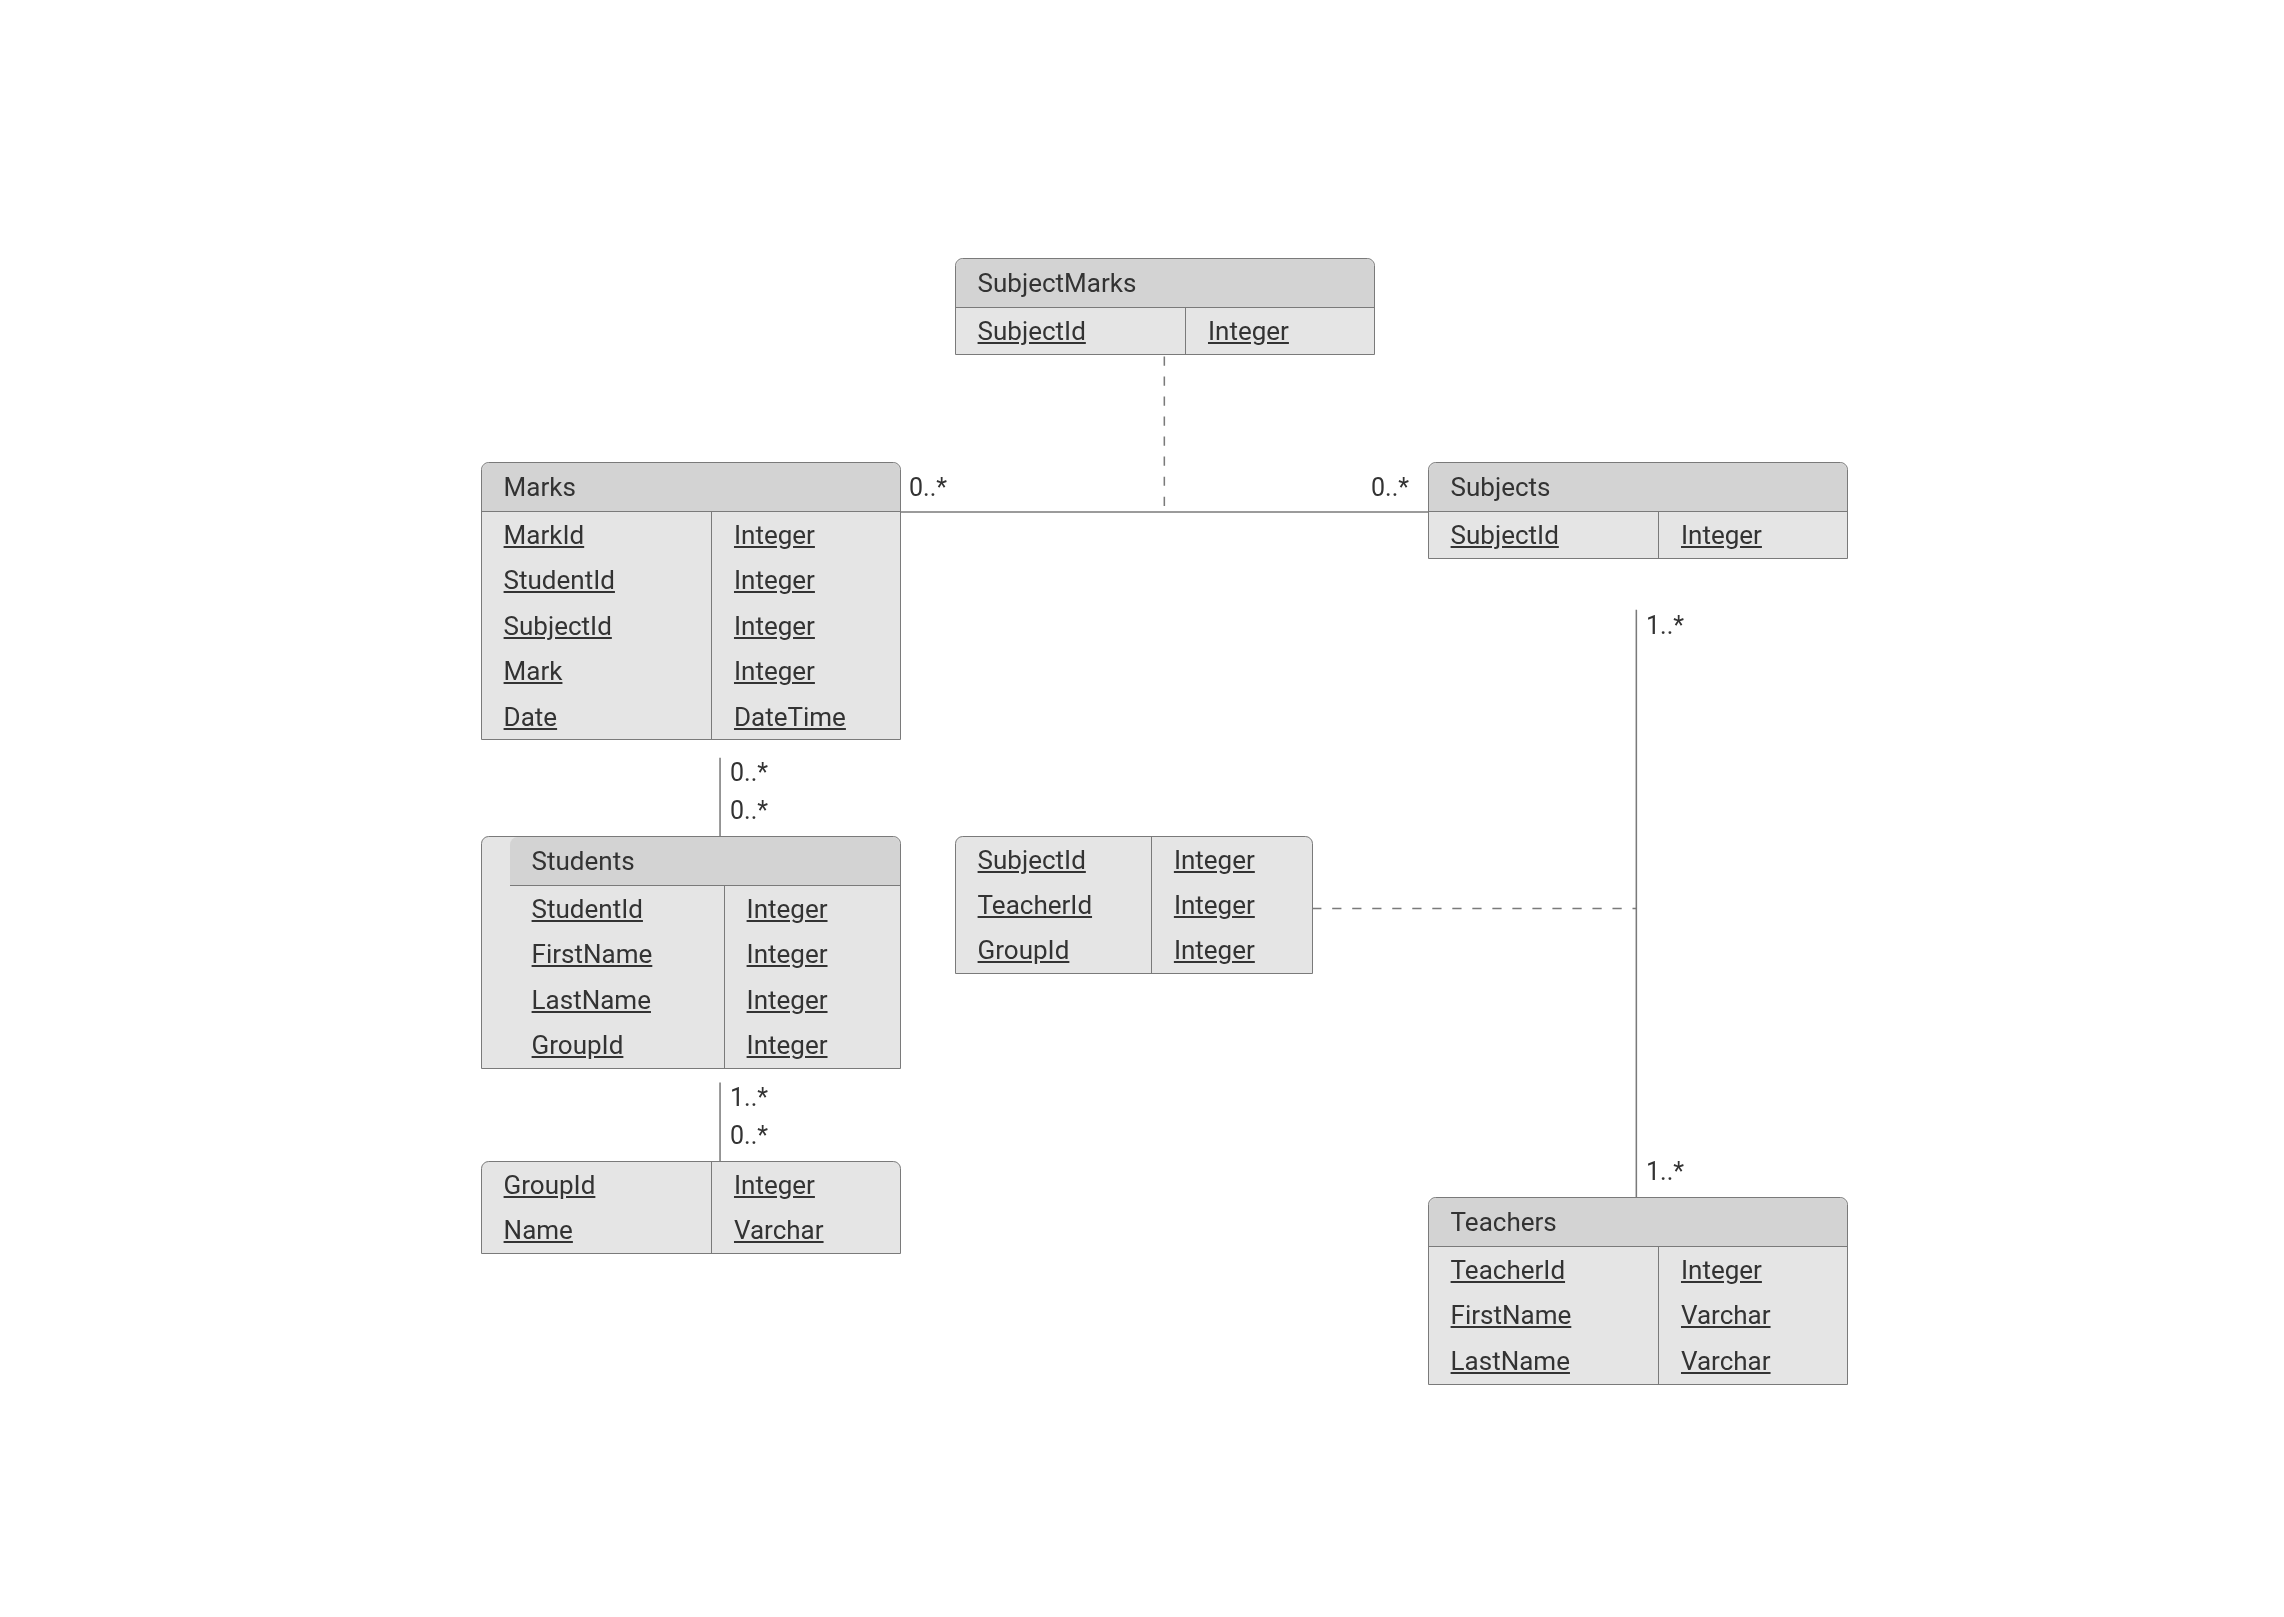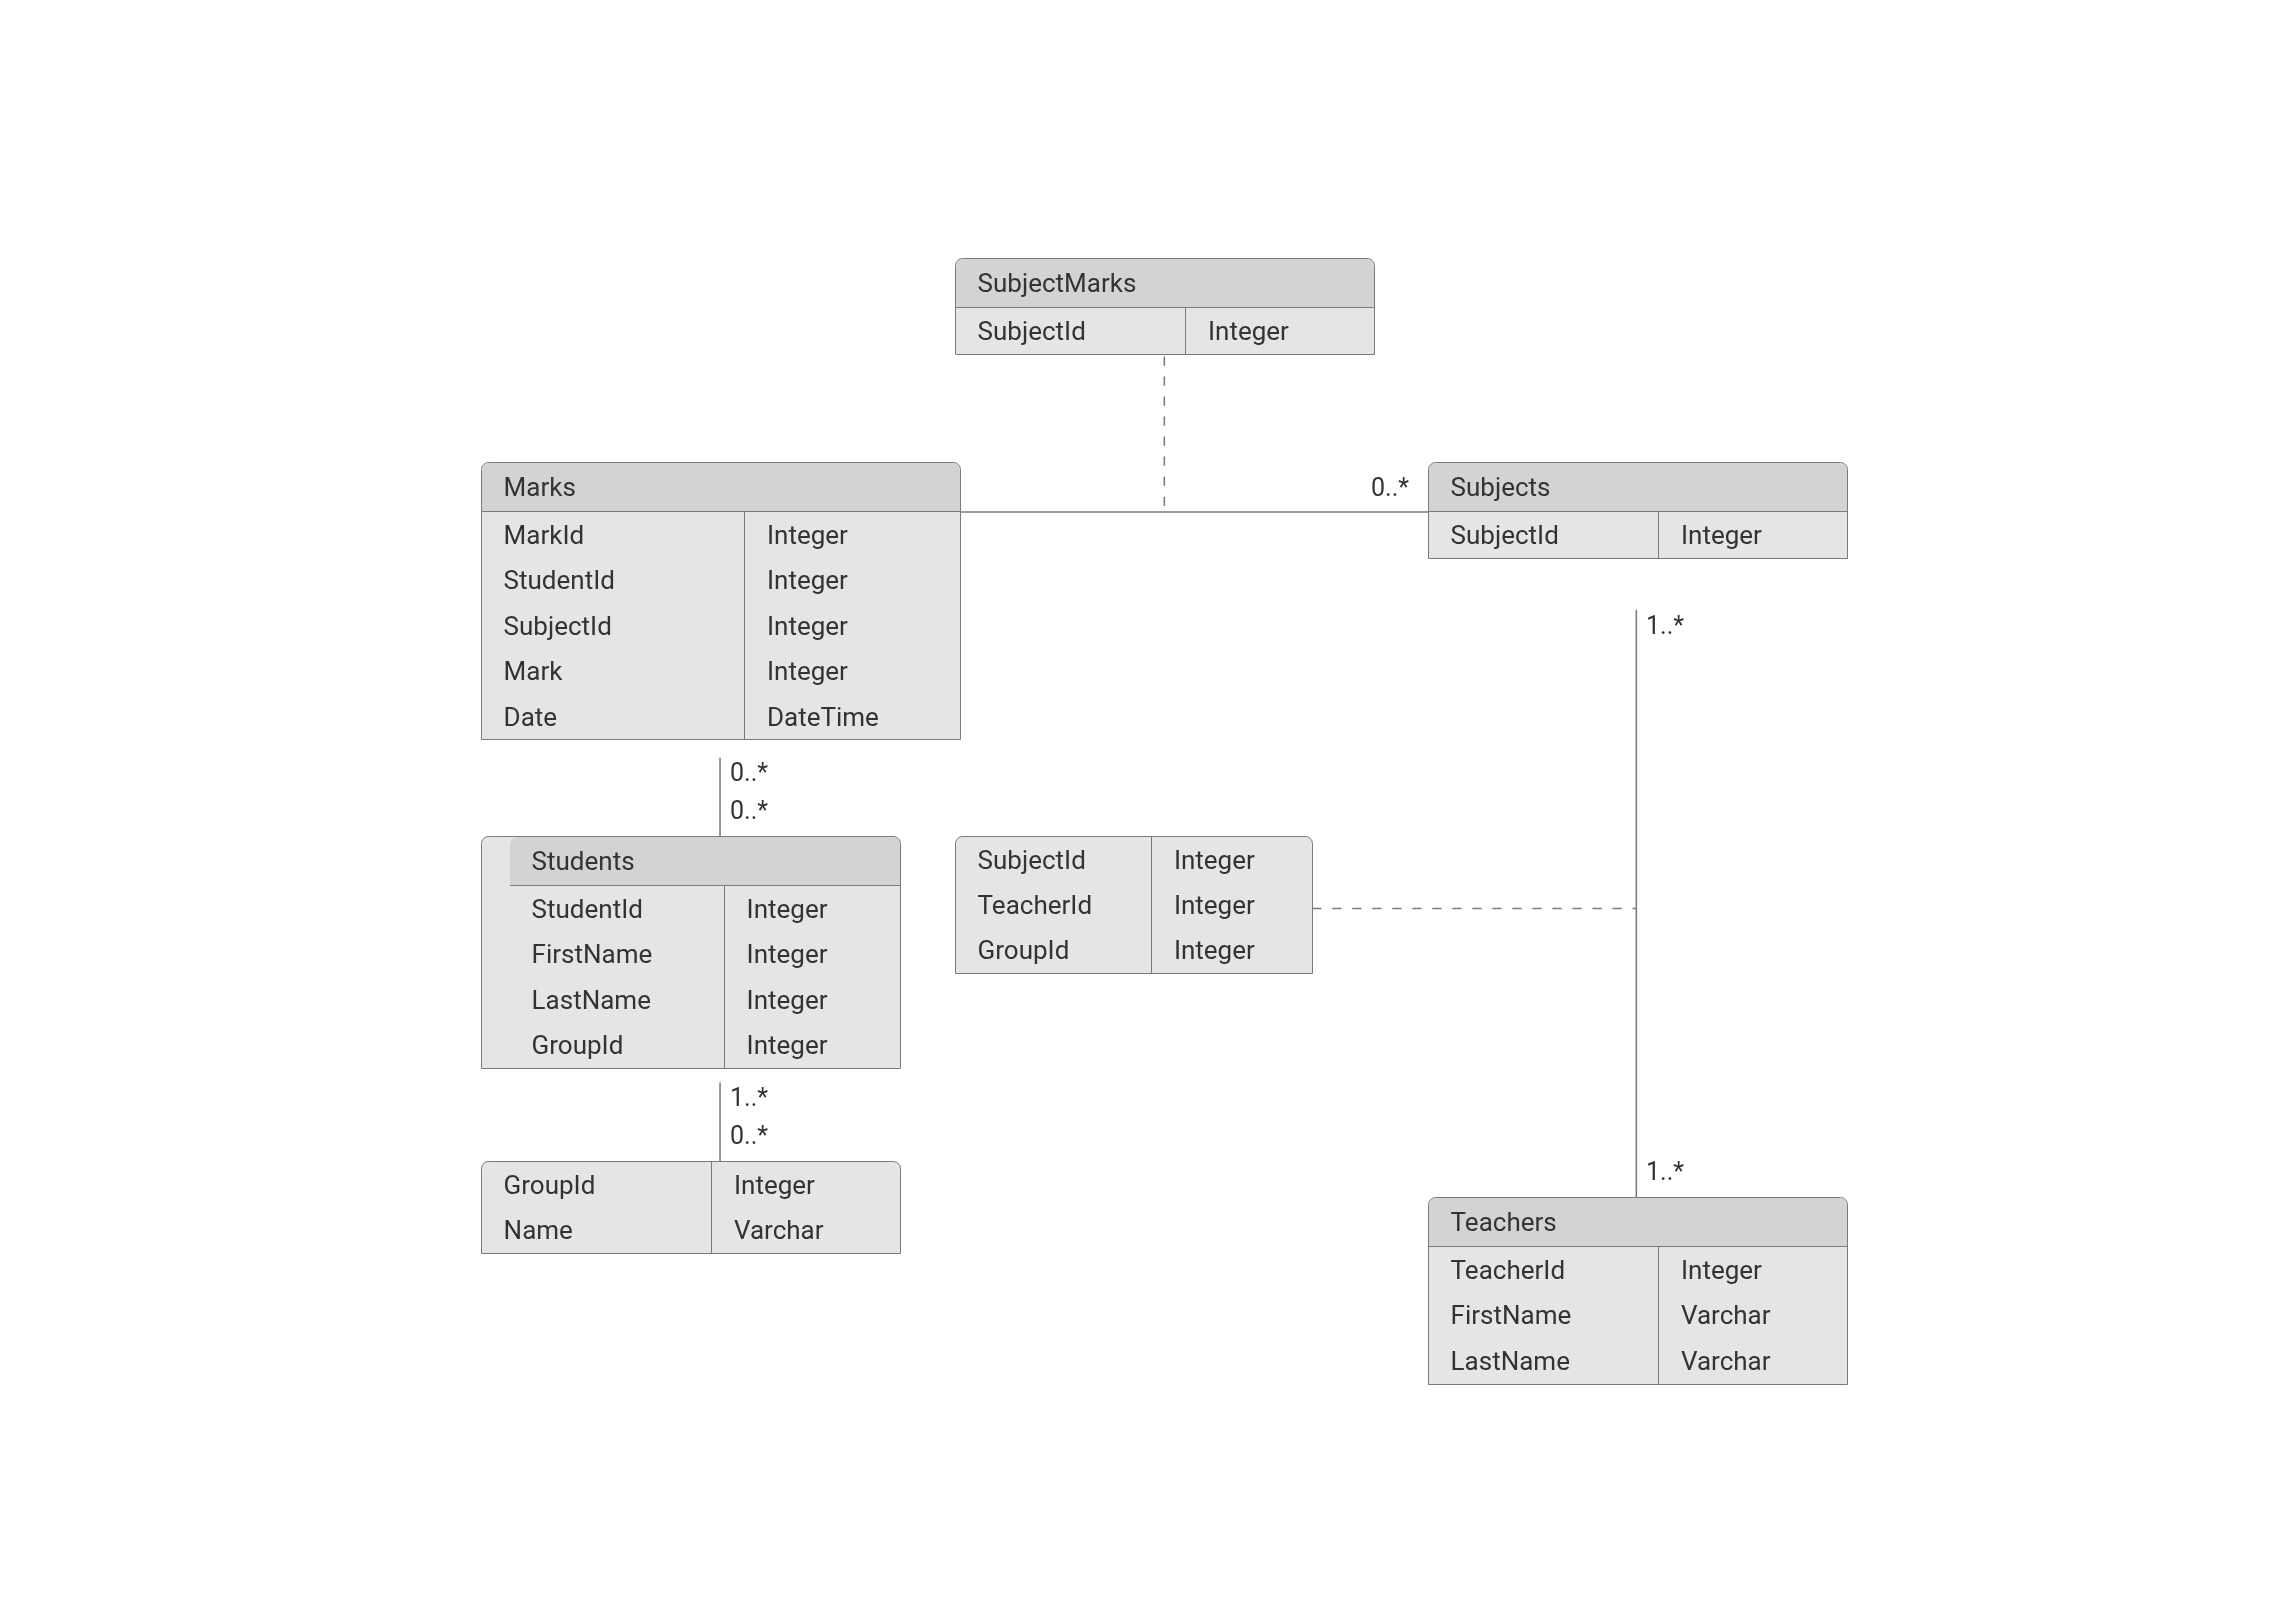--- a/index.html
+++ b/index.html
@@ -28,20 +28,21 @@
     background: #d3d3d3;
     border-bottom: 1.5px solid #7a7a7a;
     border-radius: 7.7px 7.7px 0 0;
     padding: 9.2px 21.6px;
     font-weight: 400;
   }
   .entity .rows {
     display: table;
     width: 100%;
     border-collapse: collapse;
+    text-decoration: underline;
   }
   .entity .row {
     display: table-row;
   }
   .entity .cell {
     display: table-cell;
     padding: 7.7px 21.6px;
     vertical-align: middle;
   }
   .entity .row:not(:last-child) .cell {
@@ -110,21 +111,21 @@
   <div class="entity" style="left:955px; top:258px; width:420px;">
     <div class="title">SubjectMarks</div>
     <div class="rows">
       <div class="row">
         <div class="cell name" style="width:55%;">SubjectId</div>
         <div class="cell">Integer</div>
       </div>
     </div>
   </div>
 
-  <div class="entity" style="left:481px; top:462px; width:480px;">
+  <div class="entity" style="left:481px; top:462px; width:420px;">
     <div class="title">Marks</div>
     <div class="rows">
       <div class="row">
         <div class="cell name" style="width:55%;">MarkId</div>
         <div class="cell">Integer</div>
       </div>
       <div class="row">
         <div class="cell name">StudentId</div>
         <div class="cell">Integer</div>
       </div>

